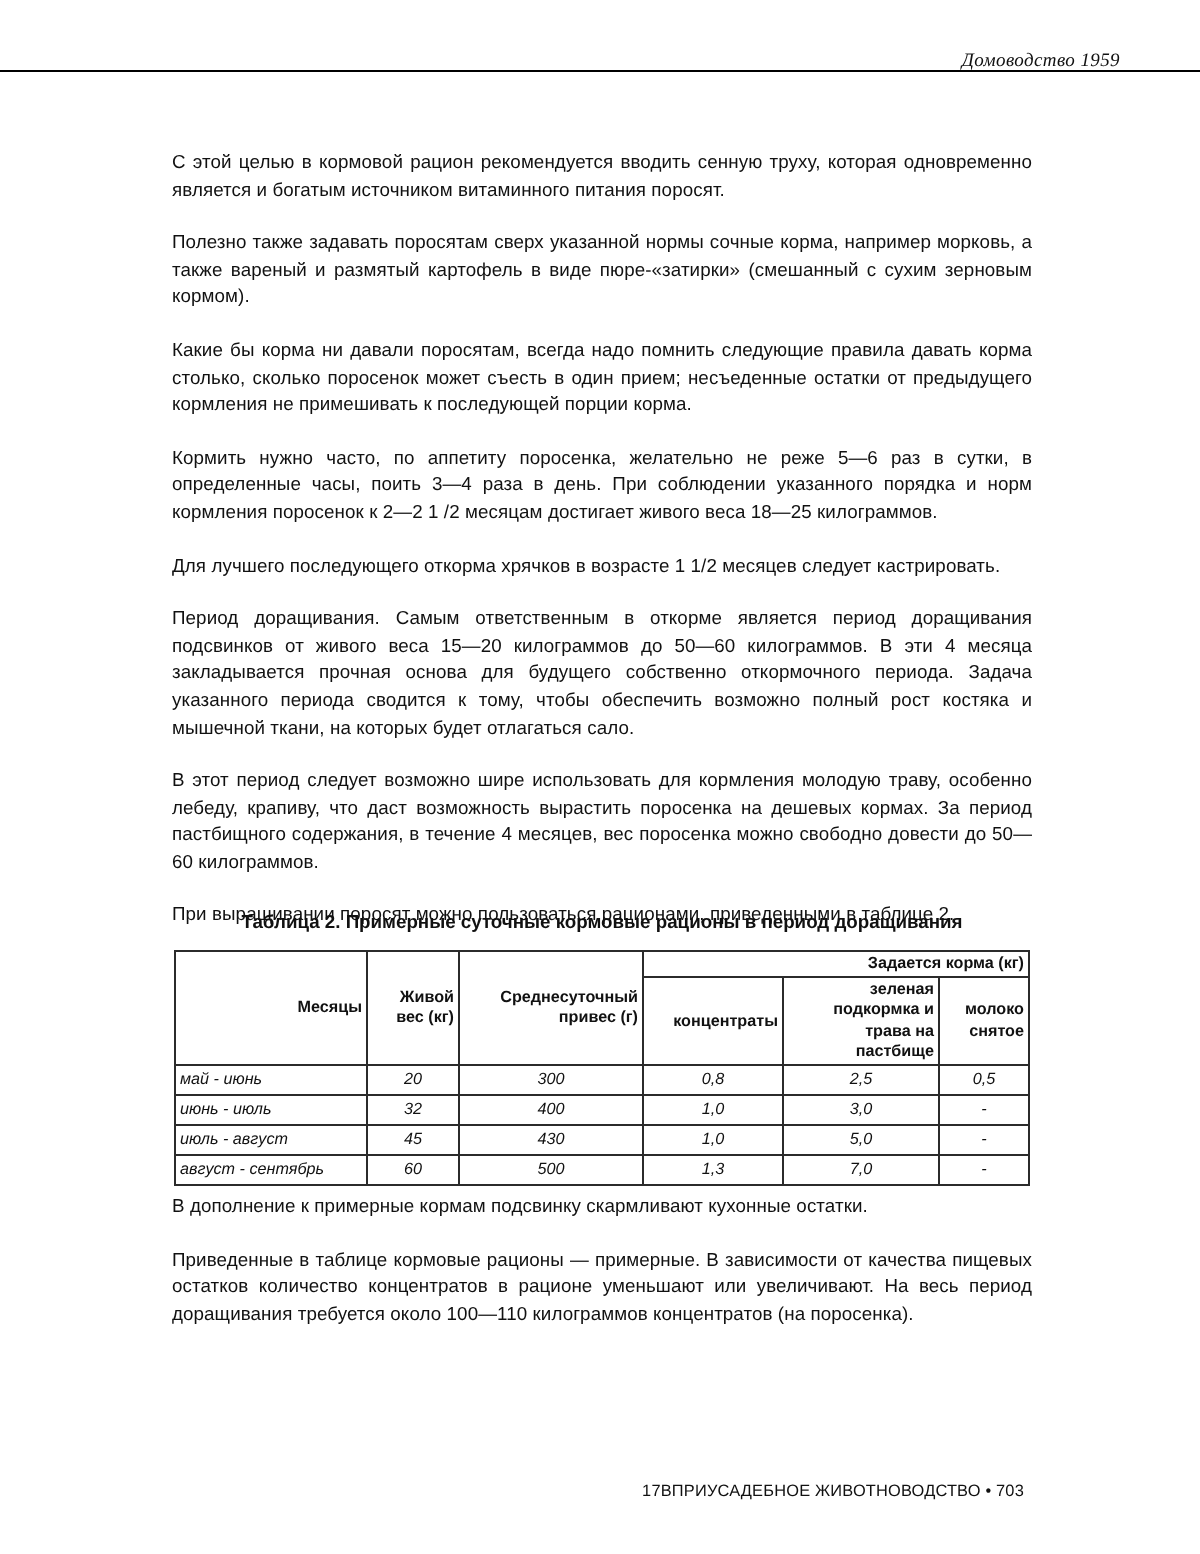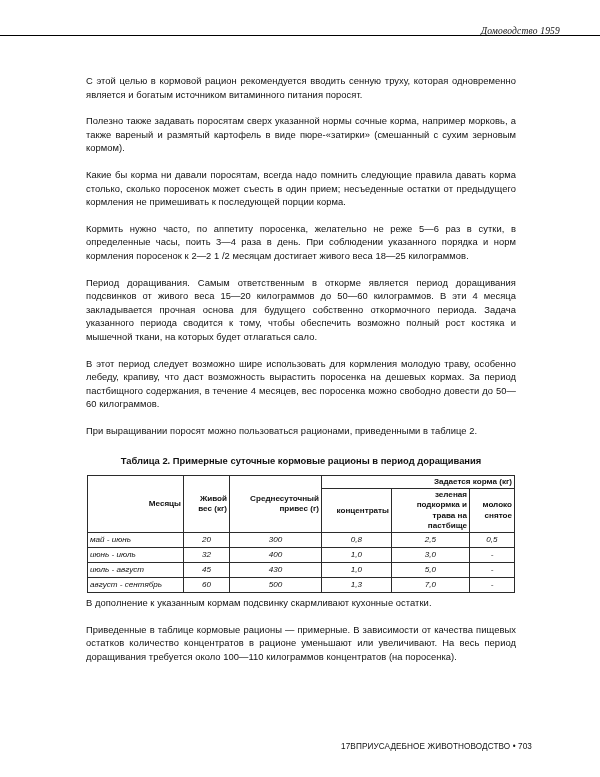--- a/index.html
+++ b/index.html
@@ -131,21 +131,21 @@
     width: 430px;
   }
 
   
   .footer {
     position: absolute;
     bottom: 24px;
     left: 0;
     width: 600px;
     text-align: right;
-    padding-right: 68px;
+    padding-right: 88px;
     box-sizing: border-box;
   }
   .footer-text {
     font-size: 8.2px;
     letter-spacing: 0.1px;
     color: #111111;
     white-space: nowrap;
   }
 </style>
 </head>
@@ -156,20 +156,21 @@
   <div class="running-head">
     <span class="running-head-text">Домоводство 1959</span>
   </div>
   <div class="head-rule"></div>
 
   <div class="content">
     <p class="para">С этой целью в кормовой рацион рекомендуется вводить сенную труху, которая одновременно является и богатым источником витаминного питания поросят.</p>
     <p class="para">Полезно также задавать поросятам сверх указанной нормы сочные корма, например морковь, а также вареный и размятый картофель в виде пюре-«затирки» (смешанный с сухим зерновым кормом).</p>
     <p class="para">Какие бы корма ни давали поросятам, всегда надо помнить следующие правила давать корма столько, сколько поросенок может съесть в один прием; несъеденные остатки от предыдущего кормления не примешивать к последующей порции корма.</p>
     <p class="para">Кормить нужно часто, по аппетиту поросенка, желательно не реже 5—6 раз в сутки, в определенные часы, поить 3—4 раза в день. При соблюдении указанного порядка и норм кормления поросенок к 2—2 1 /2 месяцам достигает живого веса 18—25 килограммов.</p>
+    <p class="para">Для лучшего последующего откорма хрячков в возрасте 1 1/2 месяцев следует кастрировать.</p>
     <p class="para"><span class="lead-bold">Период доращивания</span><span>. Самым ответственным в откорме является период доращивания подсвинков от живого веса 15—20 килограммов до 50—60 килограммов. В эти 4 месяца закладывается прочная основа для будущего собственно откормочного периода. Задача указанного периода сводится к тому, чтобы обеспечить возможно полный рост костяка и мышечной ткани, на которых будет отлагаться сало.</span></p>
     <p class="para">В этот период следует возможно шире использовать для кормления молодую траву, особенно лебеду, крапиву, что даст возможность вырастить поросенка на дешевых кормах. За период пастбищного содержания, в течение 4 месяцев, вес поросенка можно свободно довести до 50—60 килограммов.</p>
     <p class="para">При выращивании поросят можно пользоваться рационами, приведенными в таблице 2.</p>
   </div>
 
   <div class="table-block">
     <div class="table-caption">Таблица 2. Примерные суточные кормовые рационы в период доращивания</div>
     <table class="ration">
       <colgroup>
         <col class="col-months">
@@ -223,21 +224,21 @@
           <td class="num-cell">500</td>
           <td class="num-cell">1,3</td>
           <td class="num-cell">7,0</td>
           <td class="num-cell">-</td>
         </tr>
       </tbody>
     </table>
   </div>
 
   <div class="after-table">
-    <p class="para">В дополнение к указанным кормам подсвинку скармливают кухонные остатки.</p>
+    <p class="para">В дополнение к примерные кормам подсвинку скармливают кухонные остатки.</p>
     <p class="para">Приведенные в таблице кормовые рационы — примерные. В зависимости от качества пищевых остатков количество концентратов в рационе уменьшают или увеличивают. На весь период доращивания требуется около 100—110 килограммов концентратов (на поросенка).</p>
   </div>
 
   <div class="footer">
     <span class="footer-text">17ВПРИУСАДЕБНОЕ ЖИВОТНОВОДСТВО • 703</span>
   </div>
 
 </div>
 
 </body></html>

